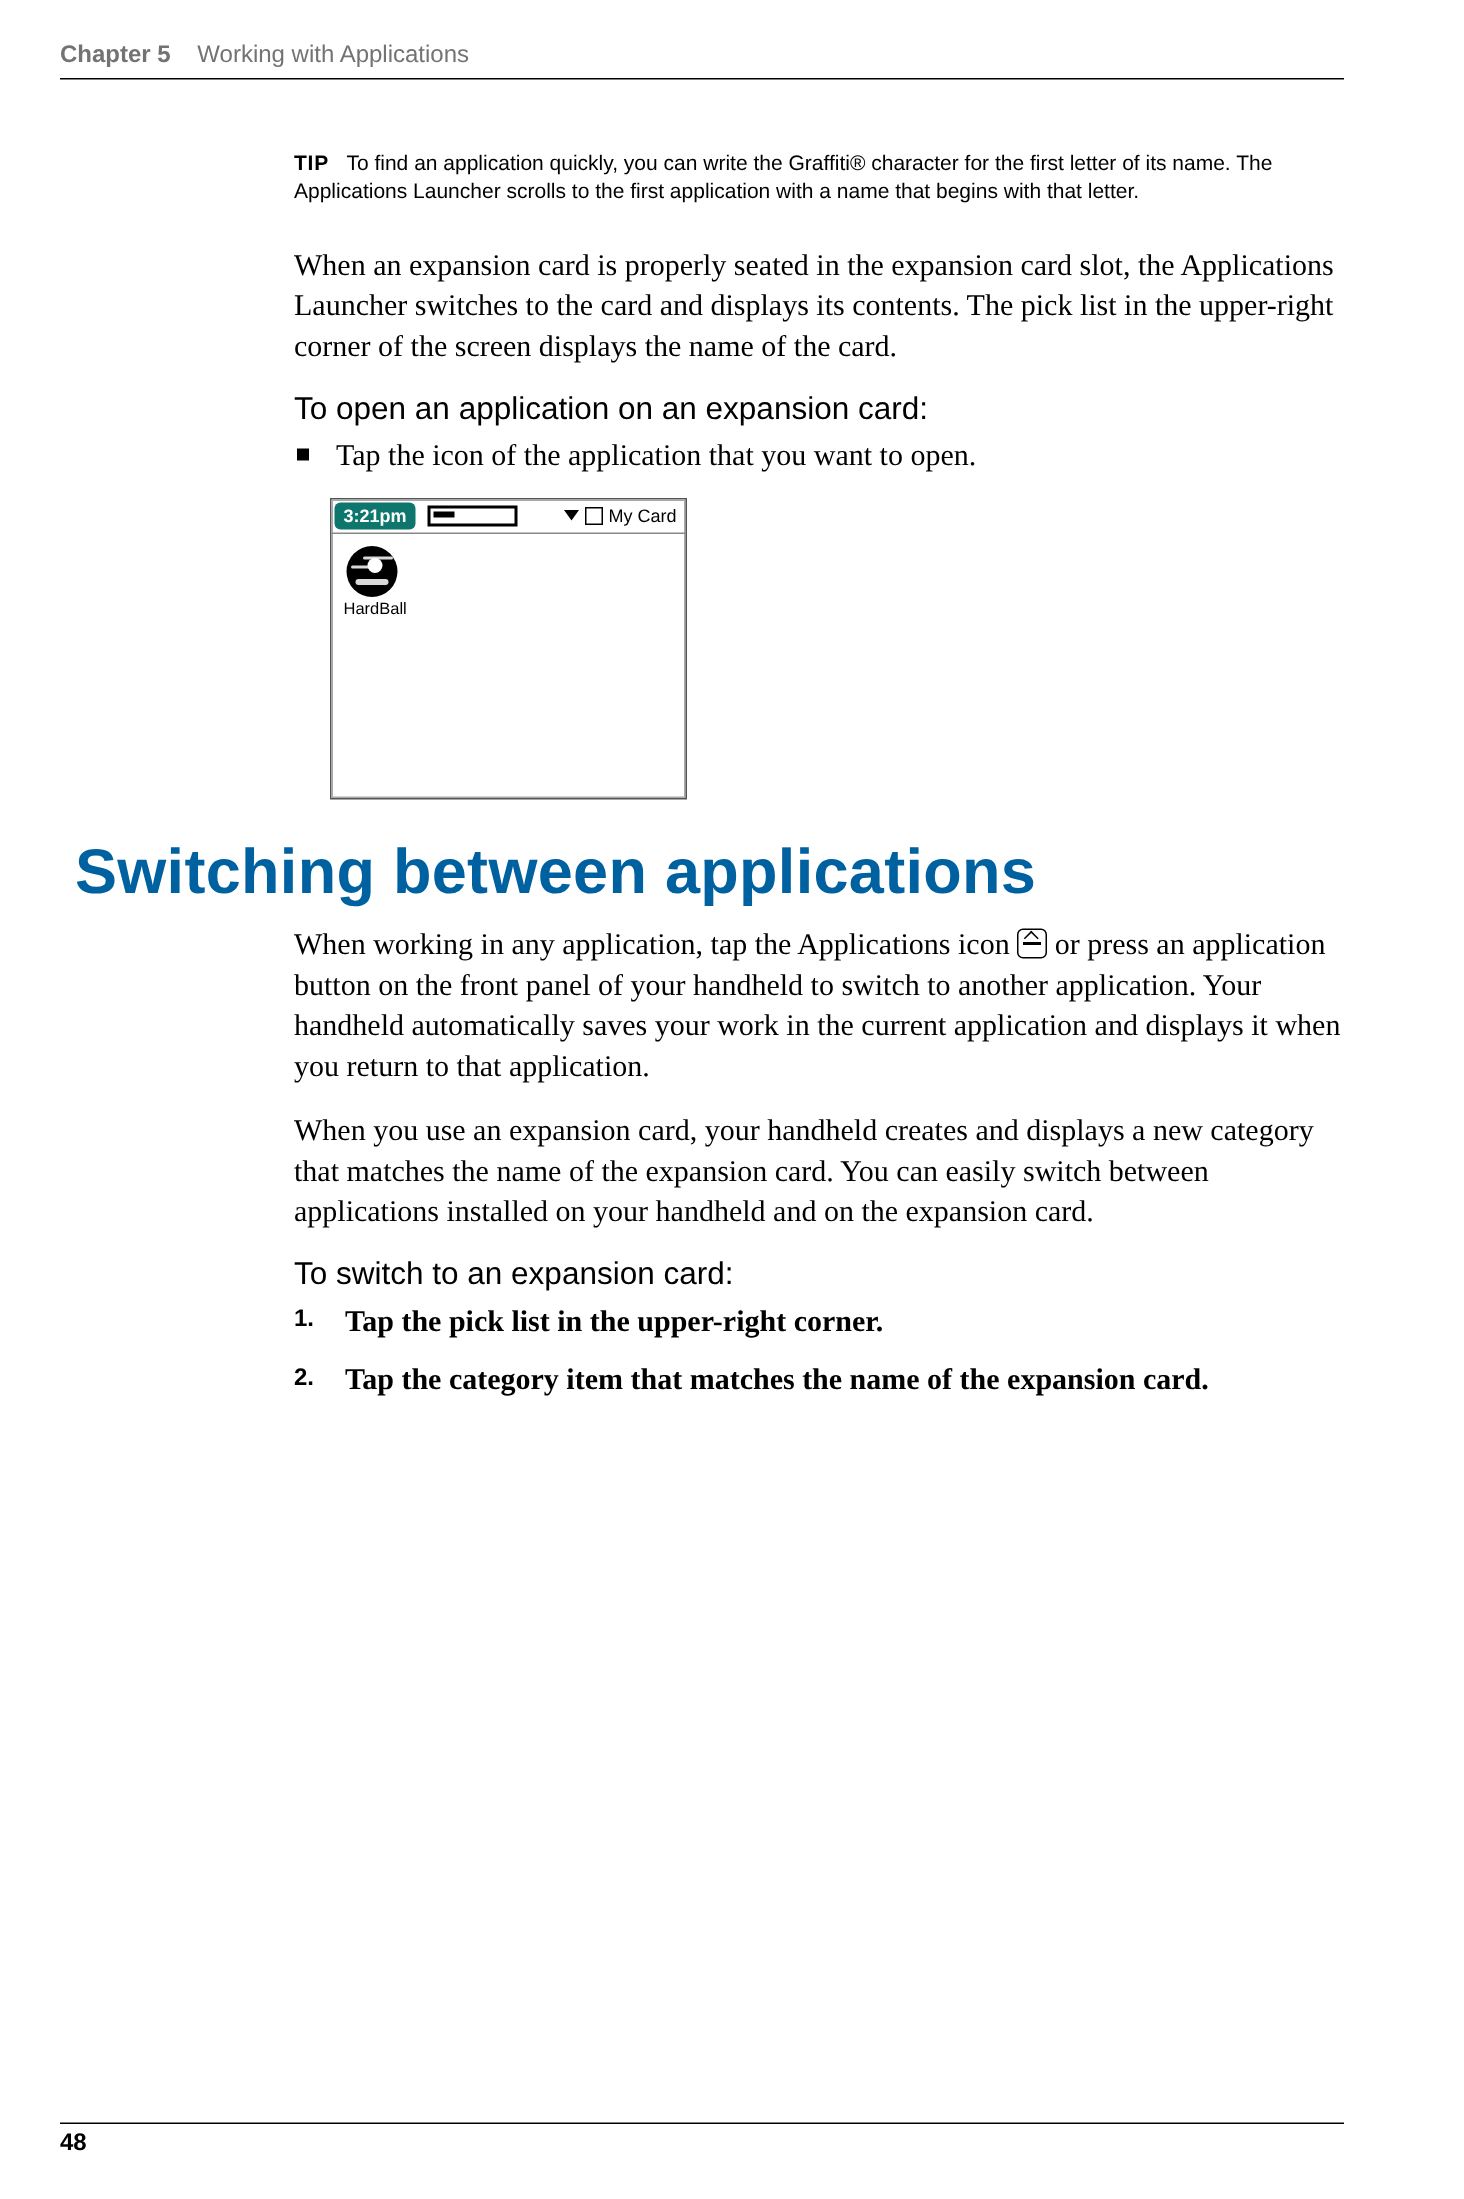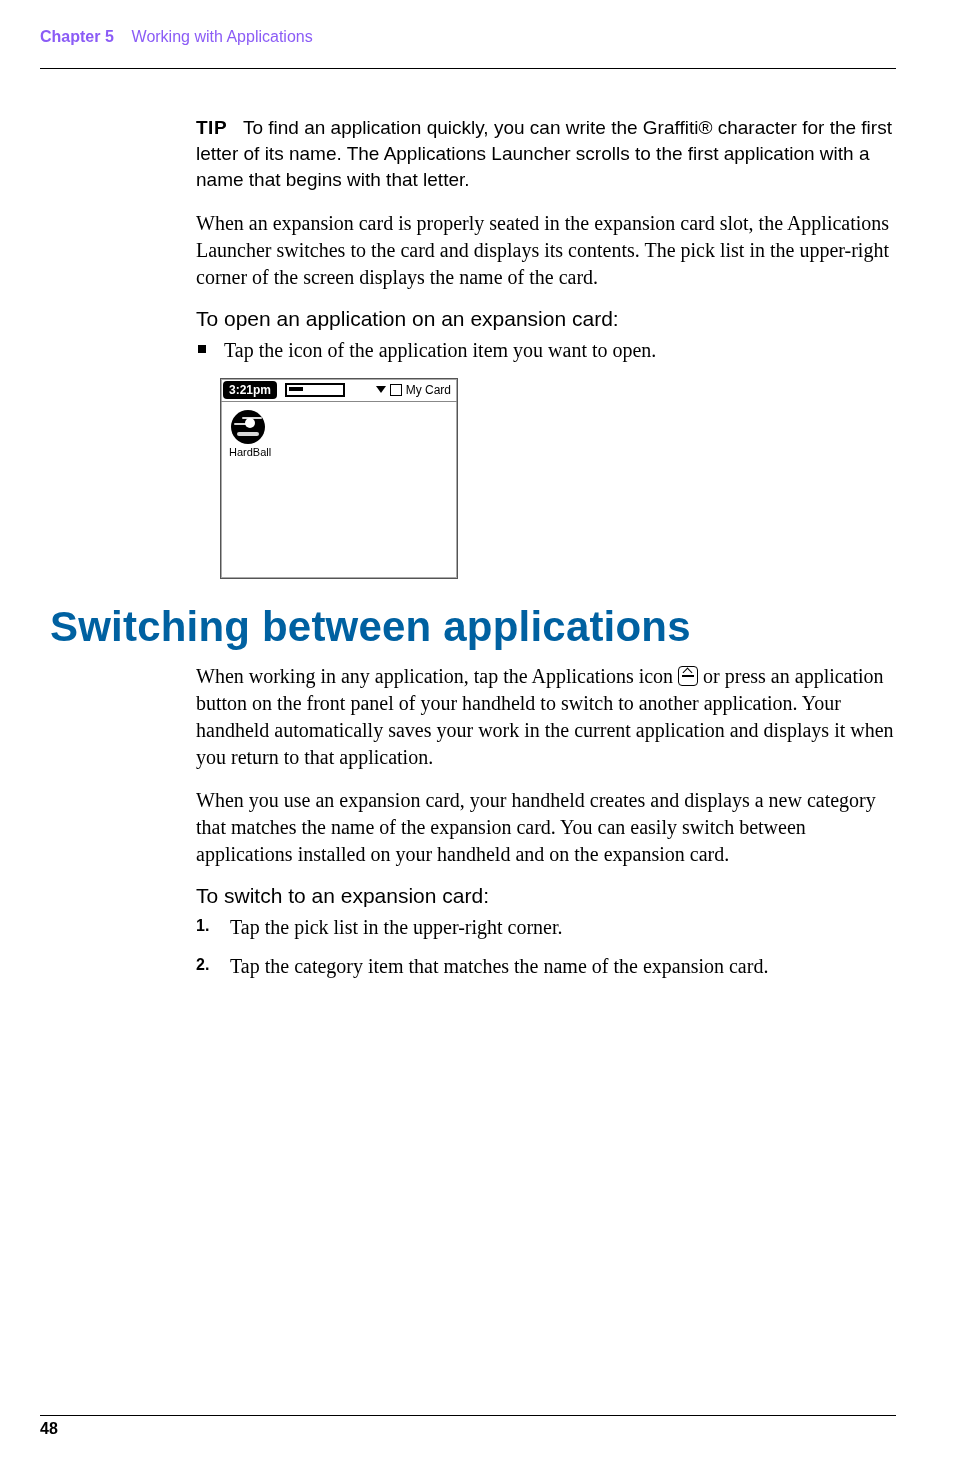--- a/index.html
+++ b/index.html
@@ -14,32 +14,32 @@
   .page {
     width: 976px;
     min-height: 1466px;
     box-sizing: border-box;
     padding: 28px 80px 0 40px;
     position: relative;
   }
   .running-head {
     font-family: "Helvetica Neue", Arial, sans-serif;
     font-size: 16px;
-    color: #8b5cf6;
-    padding-bottom: 22px;
+    color: #737373;
+    padding-bottom: 6px;
     border-bottom: 1px solid #000;
     margin-bottom: 46px;
   }
   .running-head .bold { font-weight: 700; }
   .body-indent { margin-left: 156px; }
   .tip-block {
     font-family: "Helvetica Neue", Arial, sans-serif;
-    font-size: 19px;
+    font-size: 14px;
     line-height: 1.38;
-    margin-bottom: 16px;
+    margin-bottom: 26px;
   }
   .tip-label { font-weight: 700; letter-spacing: .5px; }
   .h2 {
     font-family: "Arial Narrow", "Helvetica Neue Condensed", Arial, sans-serif;
     font-stretch: condensed;
     color: #0061a1;
     font-size: 30px;
     font-weight: 400;
     margin: 0 0 10px 10px;
     letter-spacing: .2px;
@@ -80,20 +80,21 @@
     background: #000;
   }
   ol.steps { list-style: none; padding: 0; margin: 0; counter-reset: step; }
   ol.steps li {
     counter-increment: step;
     position: relative;
     padding-left: 34px;
     font-size: 20px;
     line-height: 1.35;
     margin-bottom: 12px;
+    font-weight: bold;
   }
   ol.steps li::before {
     content: counter(step) ".";
     position: absolute;
     left: 0; top: 1px;
     font-family: "Helvetica Neue", Arial, sans-serif;
     font-weight: 700;
     font-size: 16px;
   }
 
@@ -106,21 +107,21 @@
     font-family: Arial, sans-serif;
     box-shadow: 0 0 0 1px #aaa inset;
   }
   .ds-top {
     display: flex;
     align-items: center;
     height: 22px;
     border-bottom: 1px solid #888;
   }
   .ds-time {
-    background: #000000;
+    background: #0f766e;
     color: #fff;
     font-size: 12px;
     font-weight: 700;
     padding: 2px 6px;
     border-radius: 4px;
     margin-left: 2px;
   }
   .ds-bar {
     width: 56px; height: 10px;
     border: 2px solid #000;
@@ -237,21 +238,21 @@
     </p>
   </div>
 
 
   <div class="body-indent">
     <p class="body-p">When an expansion card is properly seated in the expansion card slot, the Applications Launcher switches to the card and displays its contents. The pick list in the upper-right corner of the screen displays the name of the card.</p>
 
     <p class="runin">To open an application on an expansion card:</p>
 
     <ul class="square">
-      <li>Tap the icon of the application item you want to open.</li>
+      <li>Tap the icon of the application that you want to open.</li>
     </ul>
 
     <div class="device-shot">
       <div class="ds-top">
         <span class="ds-time">3:21pm</span>
         <span class="ds-bar"></span>
         <span class="ds-pick">
           <span class="tri"></span>
           <span class="ds-card"></span>
           <span>My Card</span>

